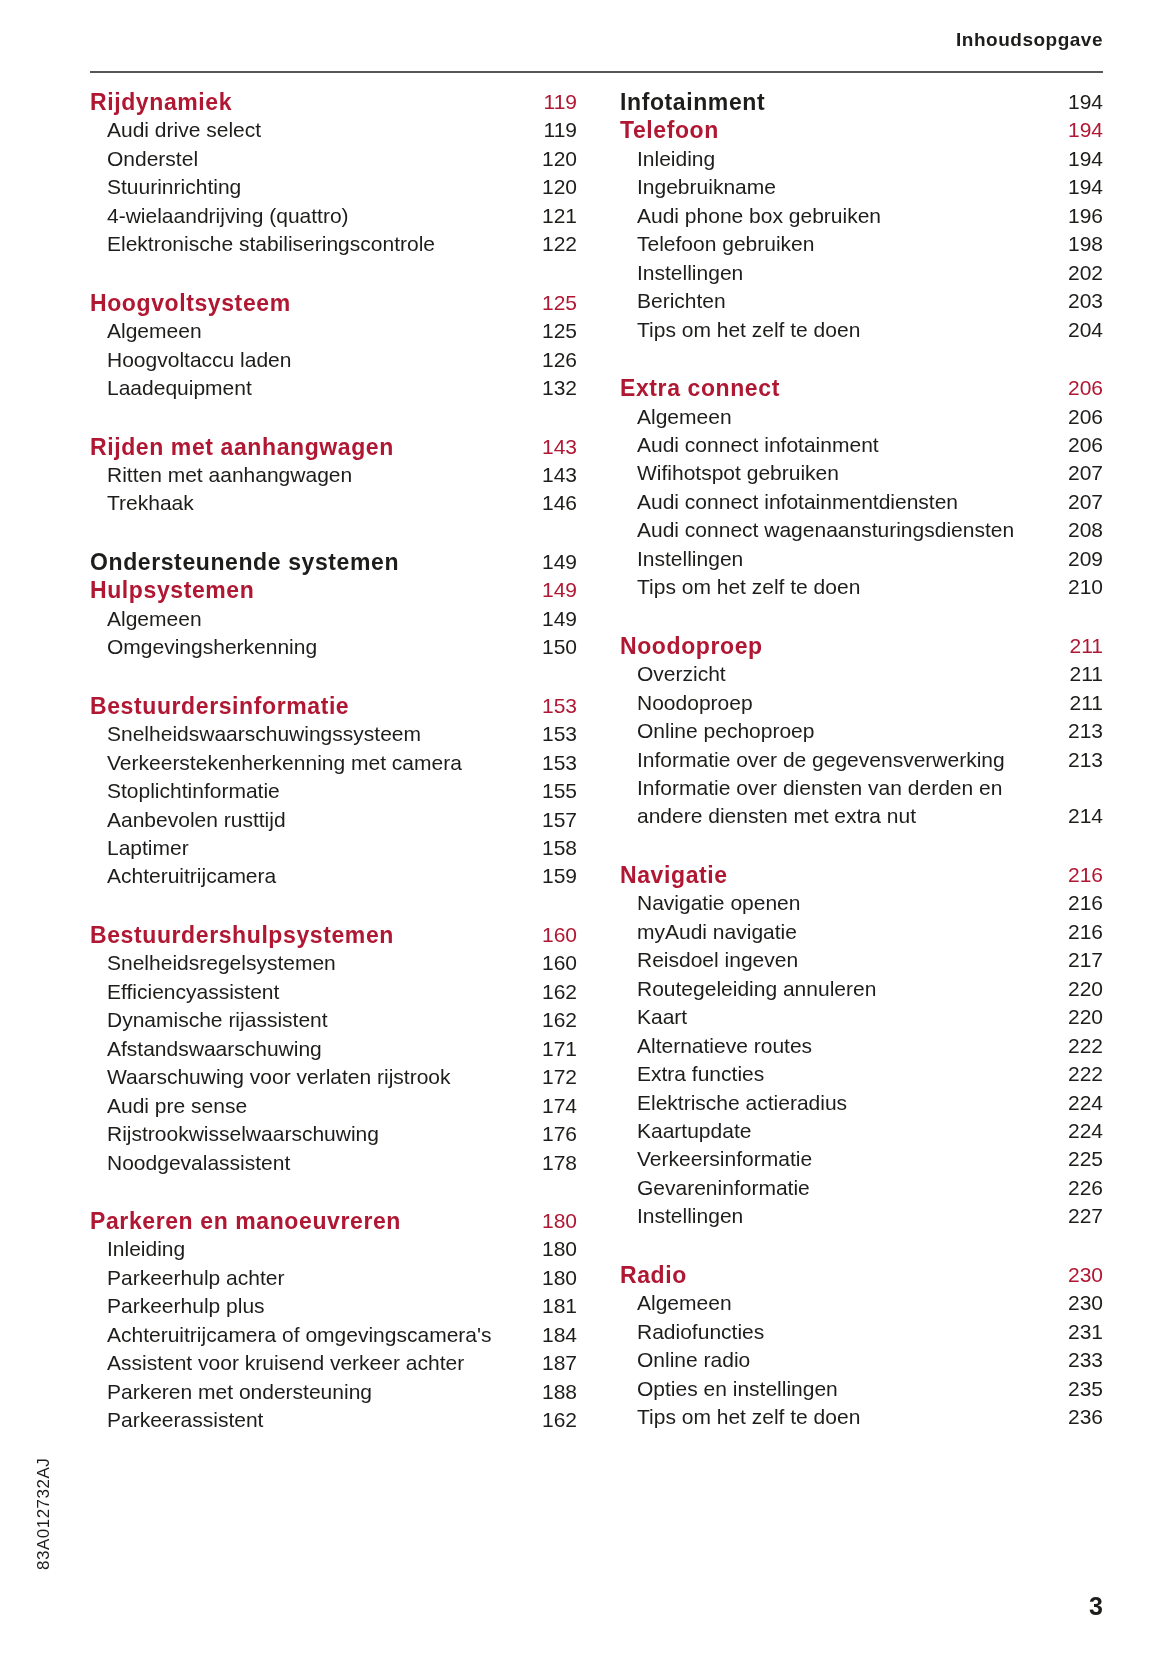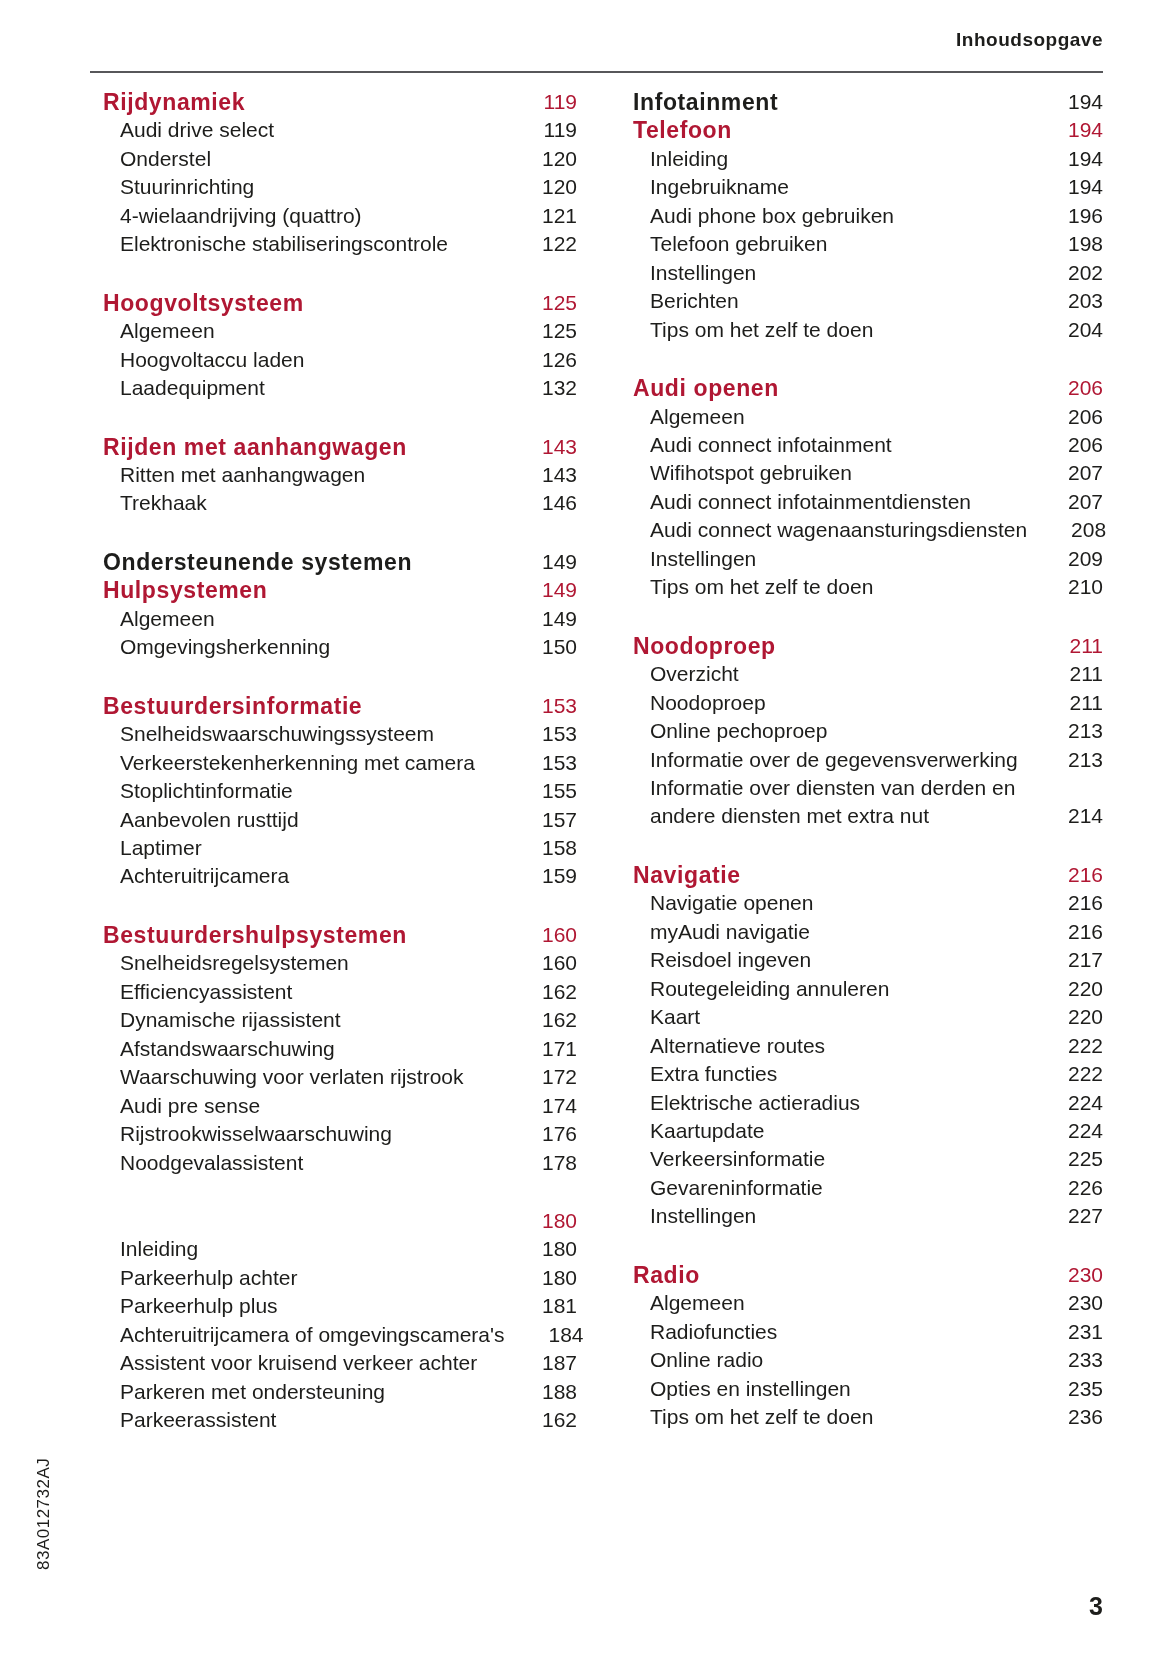--- a/index.html
+++ b/index.html
@@ -35,21 +35,21 @@
   .toc-wrap{
     position:absolute;
     top:88px;left:90px;right:62px;
     display:flex;
     justify-content:space-between;
   }
   .toc-col{display:block;}
   .toc-col.left{width:487px;}
   .toc-col.right{width:483px;}
 
-  .toc-section{margin-top:30px;margin-left:13px;}
+  .toc-section{margin-top:30px;}
   .toc-section:first-child{margin-top:0;}
 
   .row{
     display:flex;
     align-items:flex-end;
     line-height:28.45px;
     font-size:21px;
     white-space:nowrap;
   }
   .row .label{flex:0 0 auto;}
@@ -284,20 +284,21 @@
             <span class="num dark">176</span>
           </div>
           <div class="row item">
             <span class="label">Noodgevalassistent</span>
             <span class="dots"></span>
             <span class="num dark">178</span>
           </div>
         </div>
         <div class="toc-section">
           <div class="row heading red">
+            <span class="label red">Parkeren en manoeuvreren</span>
             <span class="dots"></span>
             <span class="num red">180</span>
           </div>
           <div class="row item">
             <span class="label">Inleiding</span>
             <span class="dots"></span>
             <span class="num dark">180</span>
           </div>
           <div class="row item">
             <span class="label">Parkeerhulp achter</span>
@@ -374,21 +375,21 @@
             <span class="num dark">203</span>
           </div>
           <div class="row item">
             <span class="label">Tips om het zelf te doen</span>
             <span class="dots"></span>
             <span class="num dark">204</span>
           </div>
         </div>
         <div class="toc-section">
           <div class="row heading red">
-            <span class="label red">Audi openen</span>
+            <span class="label red">Extra connect</span>
             <span class="dots"></span>
             <span class="num red">206</span>
           </div>
           <div class="row item">
             <span class="label">Algemeen</span>
             <span class="dots"></span>
             <span class="num dark">206</span>
           </div>
           <div class="row item">
             <span class="label">Audi connect infotainment</span>

